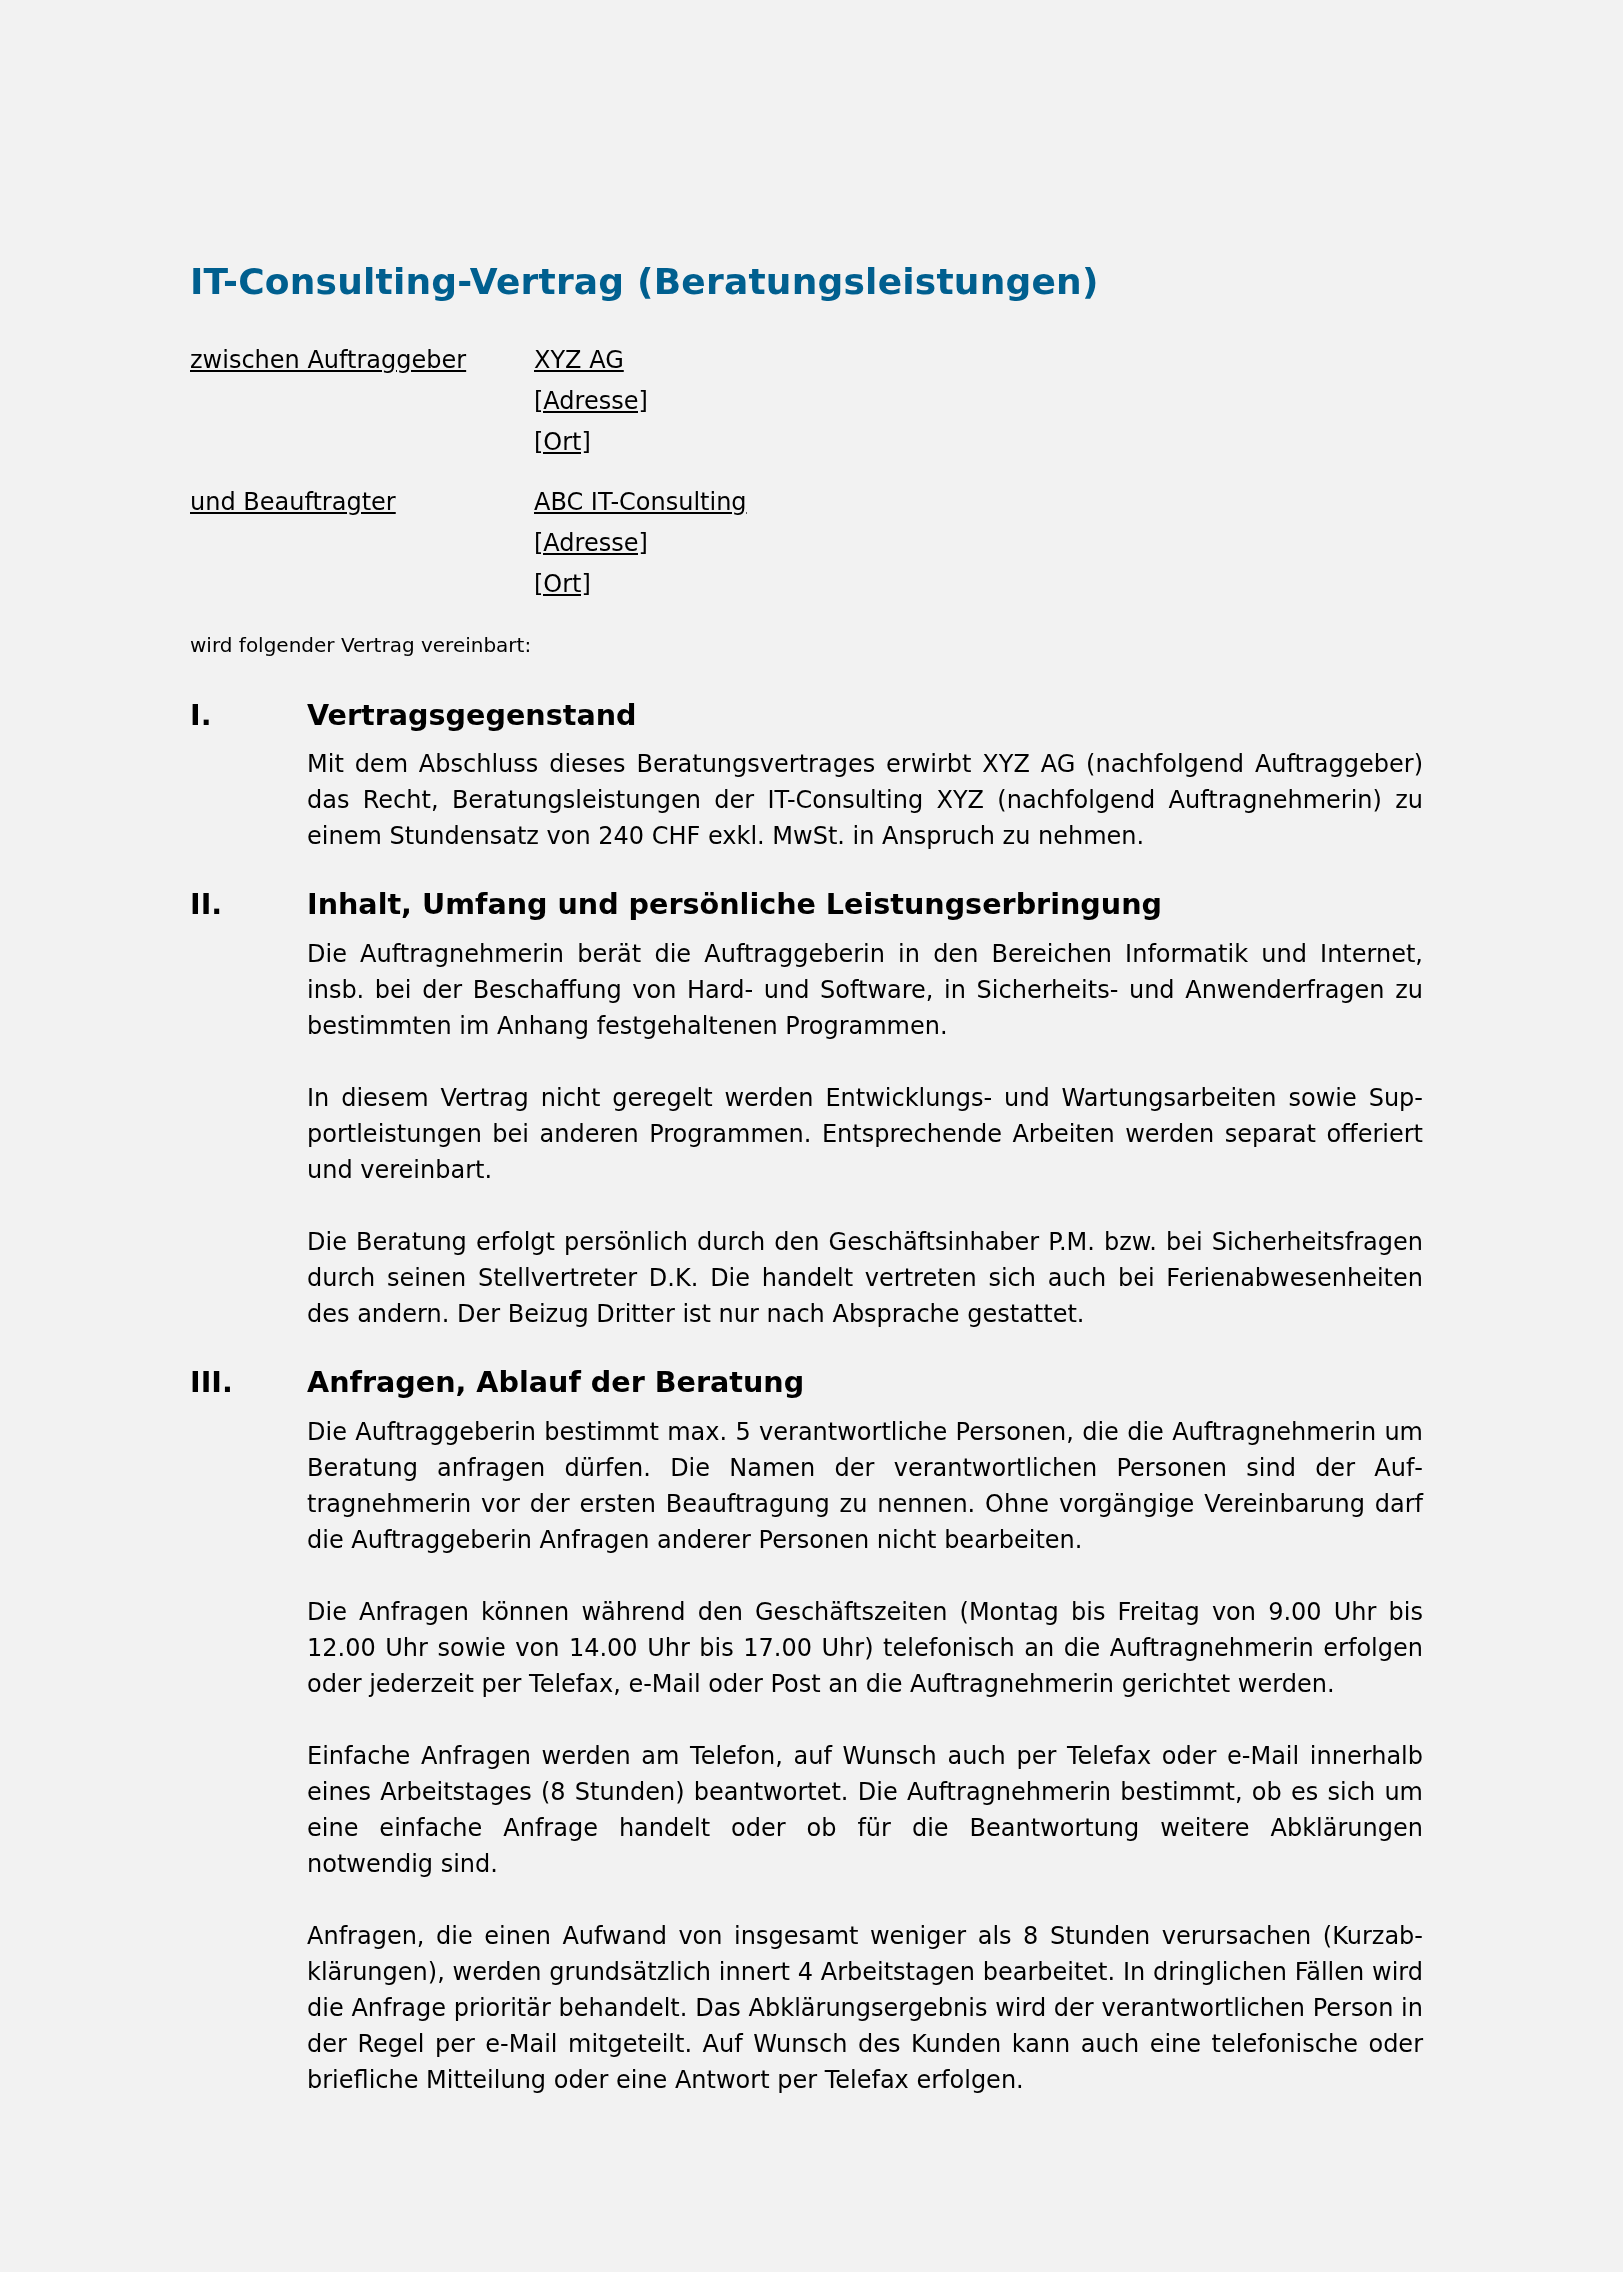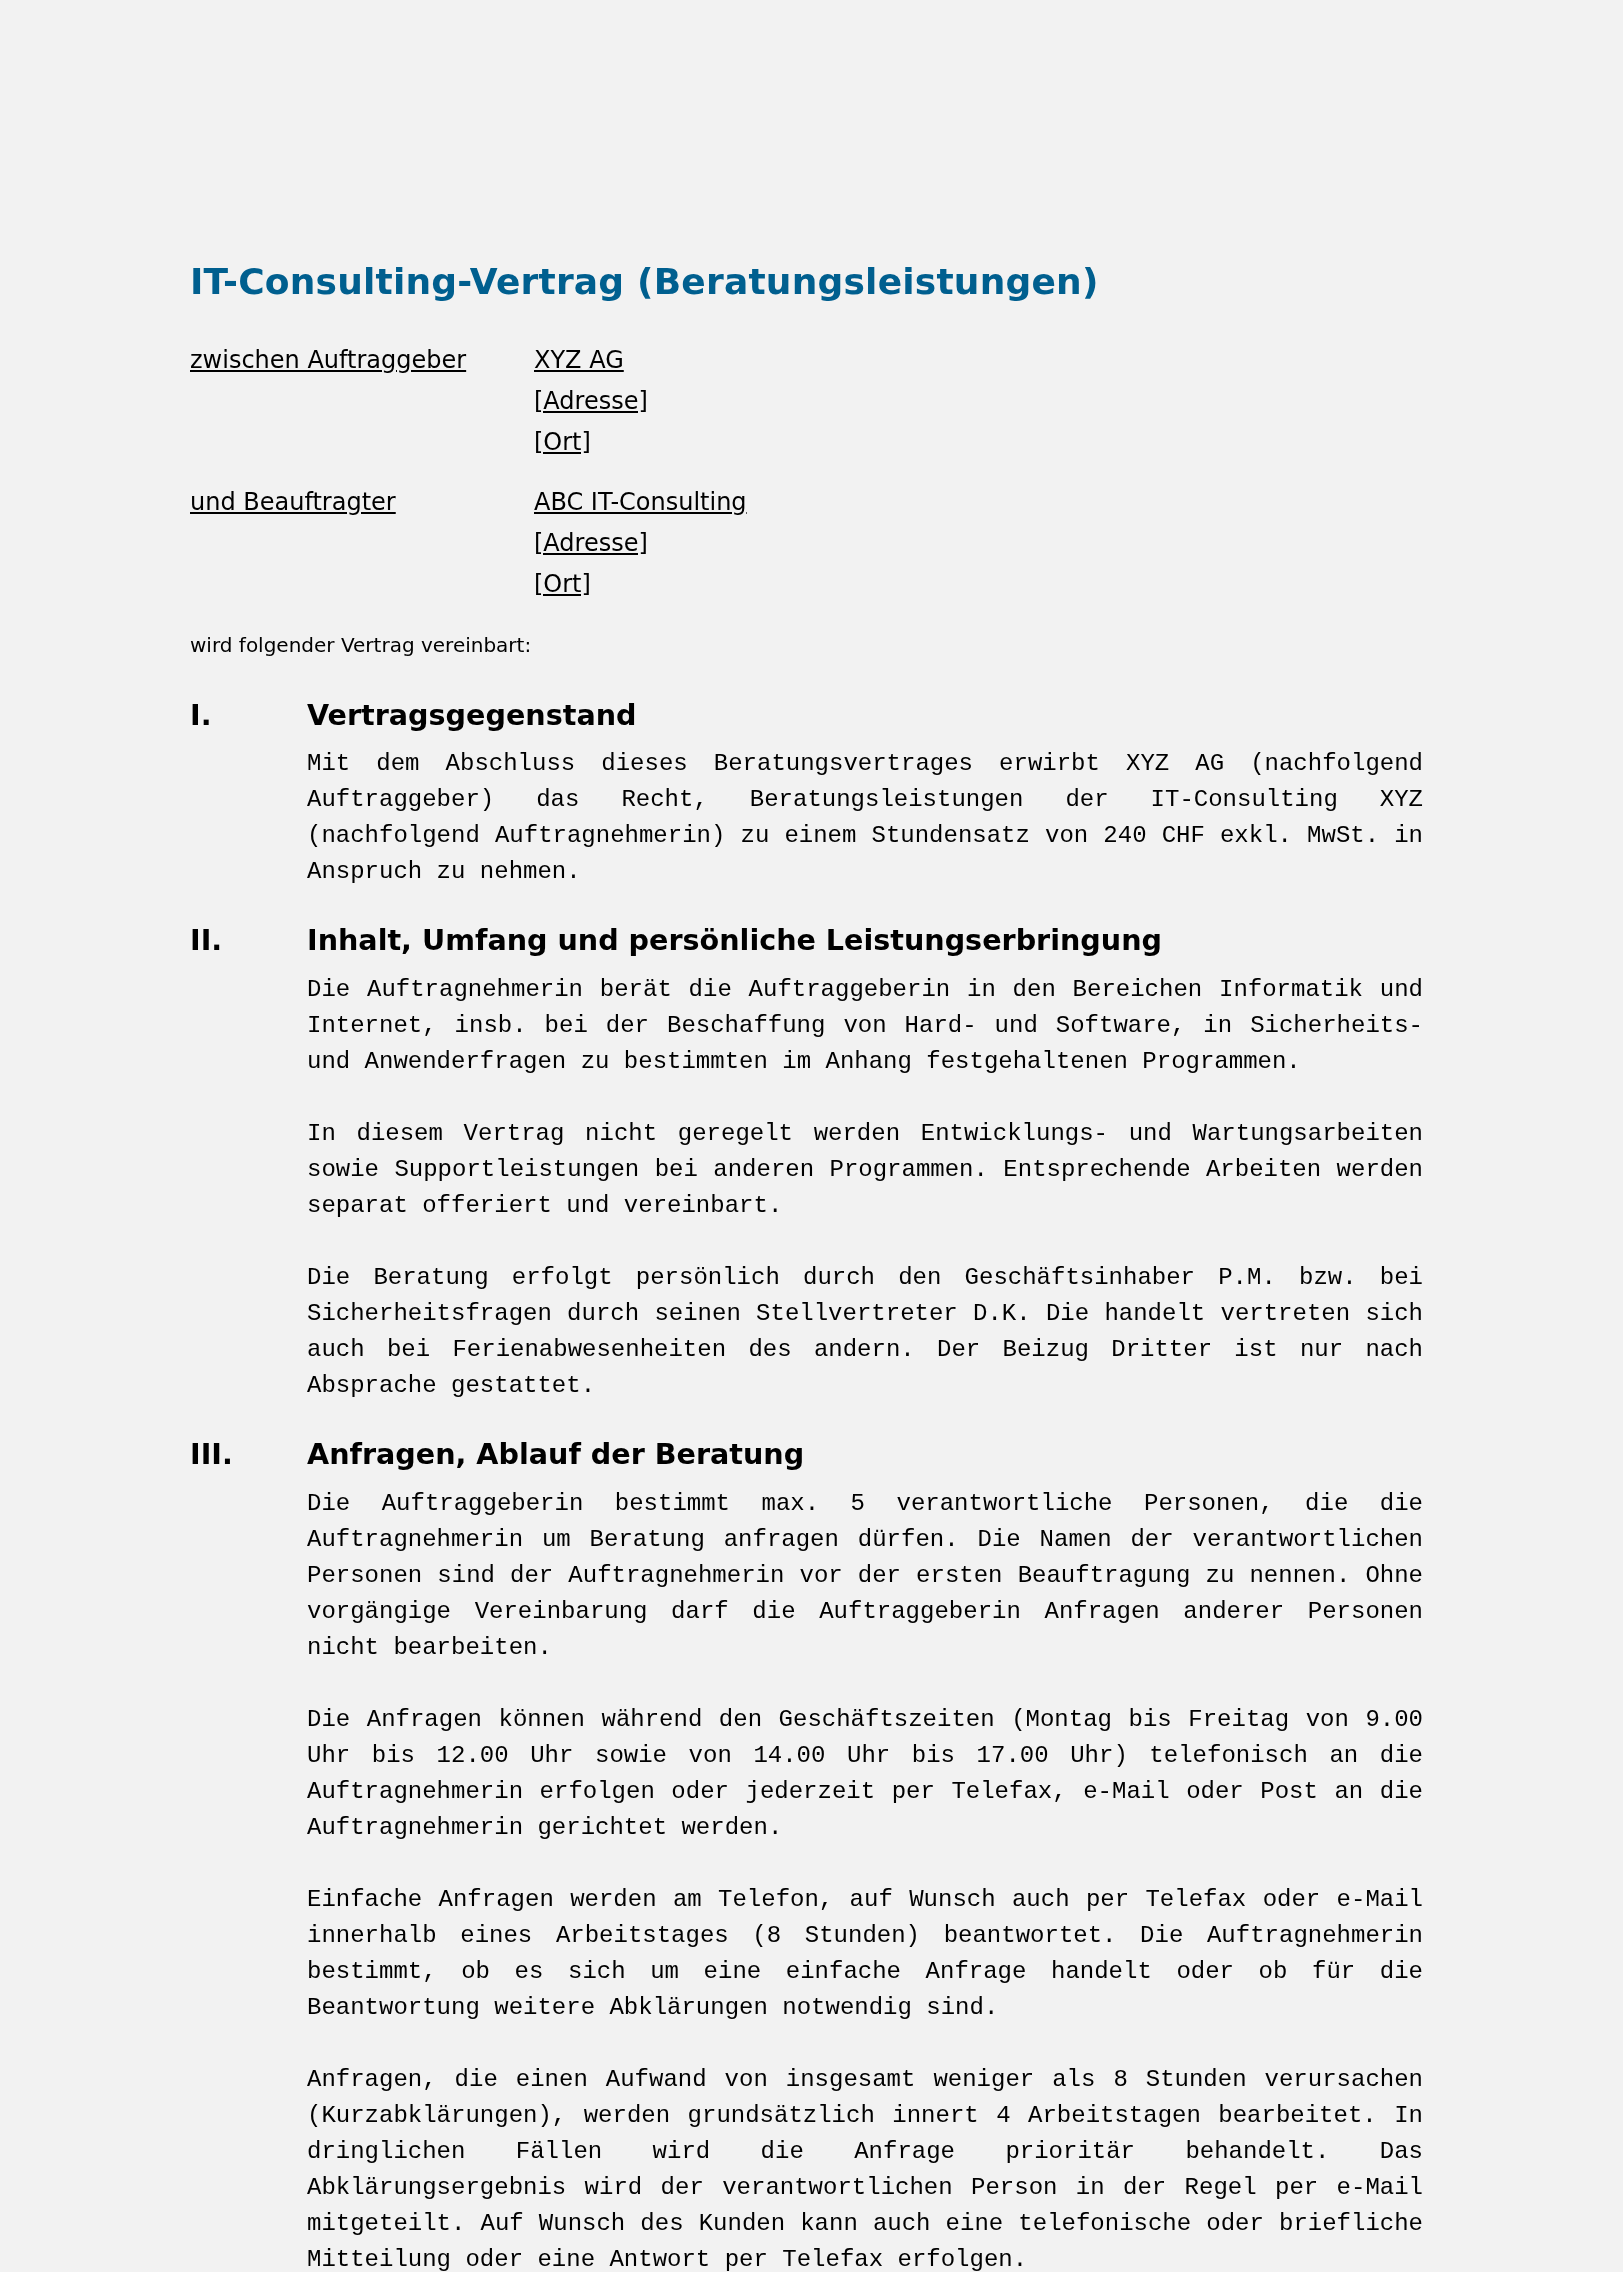--- a/index.html
+++ b/index.html
@@ -55,21 +55,21 @@
   }
   .section-num { width: 117px; flex: none; }
   .section-body {
     margin-left: 117px;
     margin-top: 11.7px;
     font-size: 24px;
     line-height: 36px;
     text-align: justify;
     hyphens: manual;
   }
-  .section-body p { margin: 0 7px 36px 0; font-family: Liberation Mono, monospace; }
+  .section-body p { margin: 0 7px 36px 0; }
   .section-body p:last-child { margin-bottom: 0; }
 </style>
 </head>
 <body>
 
 <div class="page">
   <h1 class="title">IT-Consulting-Vertrag (Beratungsleistungen)</h1>
 
   <div class="parties">
     <div class="party">

